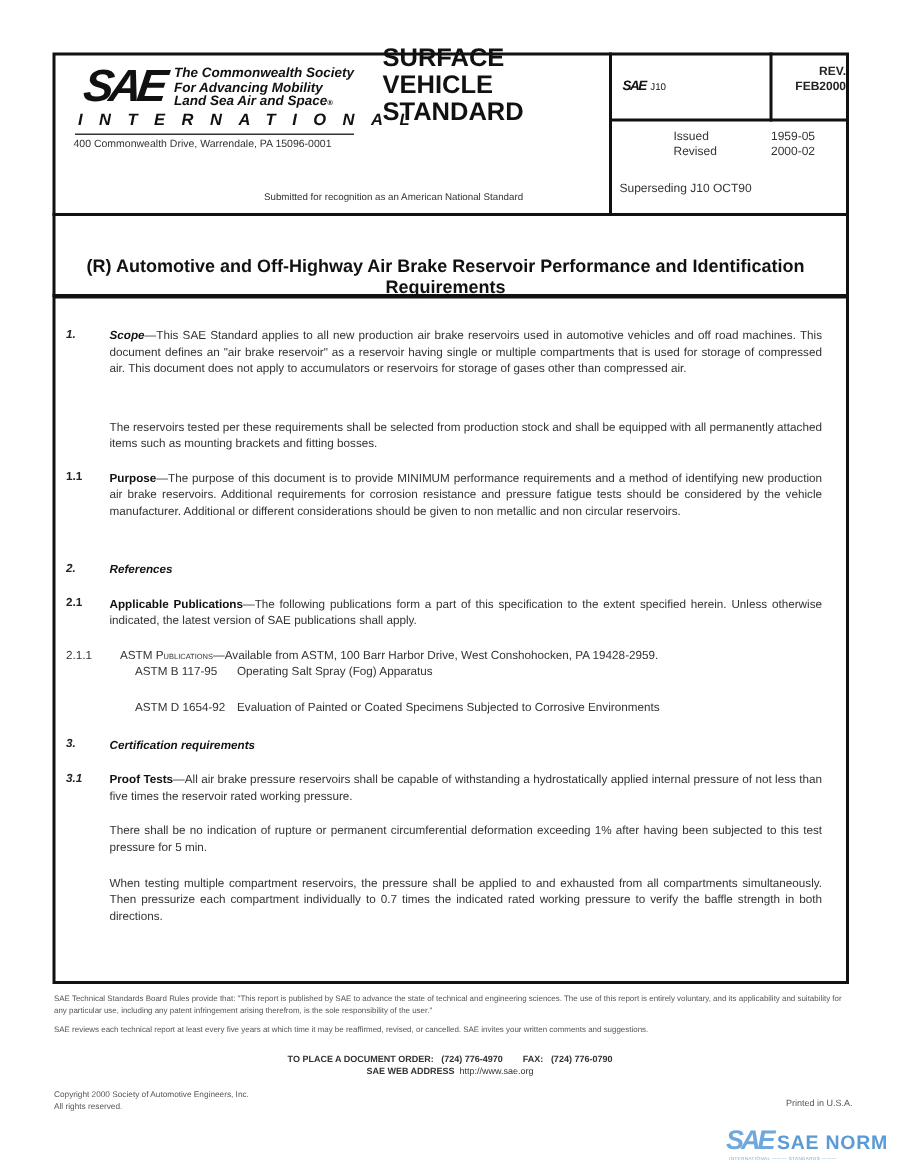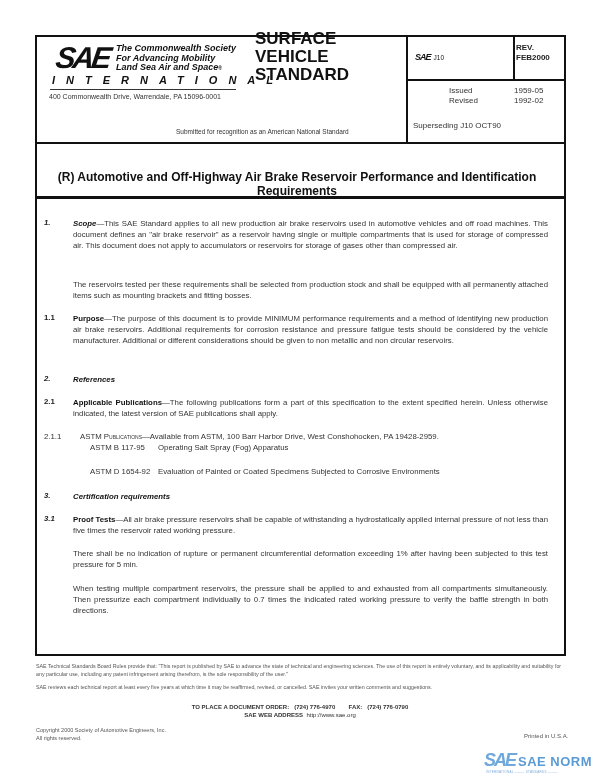--- a/index.html
+++ b/index.html
@@ -19,21 +19,21 @@
   .logo-intl { left: 52px; top: 74px; font-size: 11px; font-style: italic; letter-spacing: 11px; color: #111; font-weight: bold; }
   .logo-rule { left: 50px; top: 89px; width: 186px; height: 1px; background: #333; }
   .logo-addr { left: 49px; top: 93px; font-size: 7px; color: #333; }
 
   .std-title { left: 255px; top: 30px; font-size: 17px; font-weight: bold; line-height: 18px; color: #111; }
 
   .submitted { left: 176px; top: 128px; font-size: 6.5px; color: #333; }
 
   .j10-box { left: 415px; top: 52px; font-size: 6.5px; color: #111; }
   .j10-box .sae-mini { font-weight: 900; font-style: italic; font-size: 9px; letter-spacing: -1px; margin-right: 3px; }
-  .rev { left: 516px; top: 43px; width: 48px; text-align: left; font-size: 8px; font-weight: bold; line-height: 10px; color: #222; }
+  .rev { left: 516px; top: 43px; width: 48px; text-align: right; font-size: 8px; font-weight: bold; line-height: 10px; color: #222; }
 
   .dates { left: 413px; top: 86px; font-size: 8px; line-height: 10px; color: #333; }
   .dates .lbl { display: inline-block; width: 65px; margin-left: 36px; }
   .superseding { left: 413px; top: 121px; font-size: 8px; color: #333; }
 
   
   .title-row { left: 35px; top: 142px; width: 527px; height: 54px; border-left: 2px solid #111; border-right: 2px solid #111; border-bottom: 2px solid #111; box-sizing: content-box; }
   .doc-title { left: 37px; top: 170px; width: 520px; text-align: center; font-size: 12px; font-weight: bold; color: #111; }
 
   
@@ -86,21 +86,21 @@
 <div class="abs j10-box">
   <span class="sae-mini">SAE</span><span>J10</span>
 </div>
 <div class="abs rev">
   <div>REV.</div>
   <div>FEB2000</div>
 </div>
 
 <div class="abs dates">
   <div><span class="lbl">Issued</span><span>1959-05</span></div>
-  <div><span class="lbl">Revised</span><span>1992-02</span></div>
+  <div><span class="lbl">Revised</span><span>2000-02</span></div>
 </div>
 <div class="abs superseding">Superseding J10 OCT90</div>
 
 <div class="abs title-row"></div>
 <div class="abs doc-title">(R) Automotive and Off-Highway Air Brake Reservoir Performance and Identification Requirements</div>
 
 <div class="abs body-box"></div>
 
 <div class="num it" style="left:44px; top:218px;">1.</div>
 <div class="para" style="left:73px; top:218px; width:475px;">

